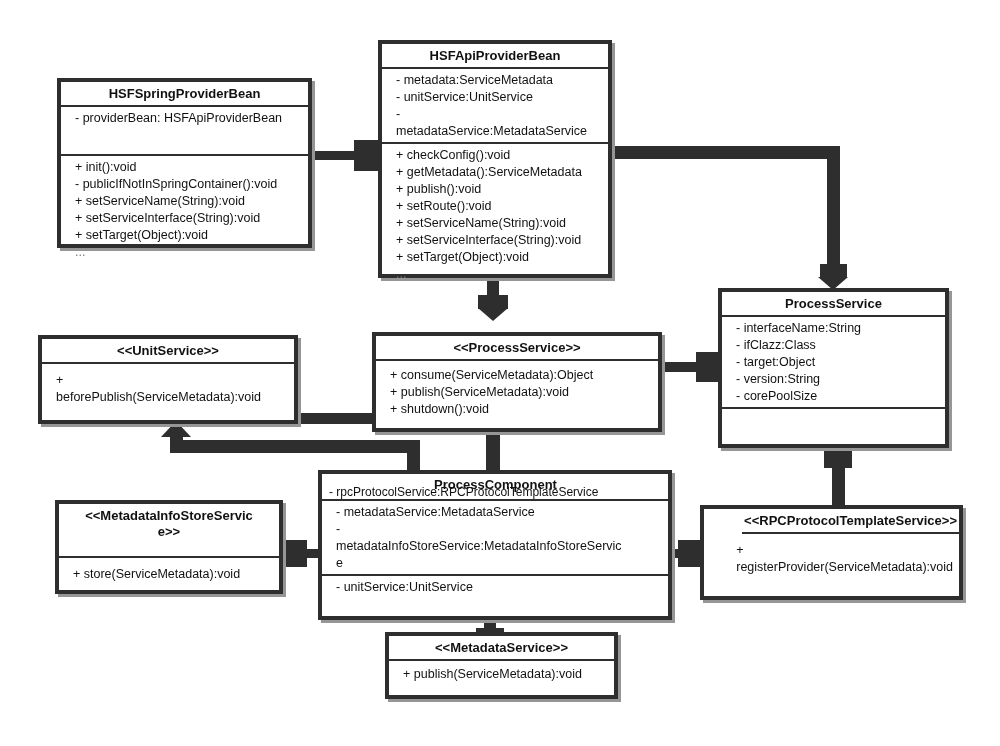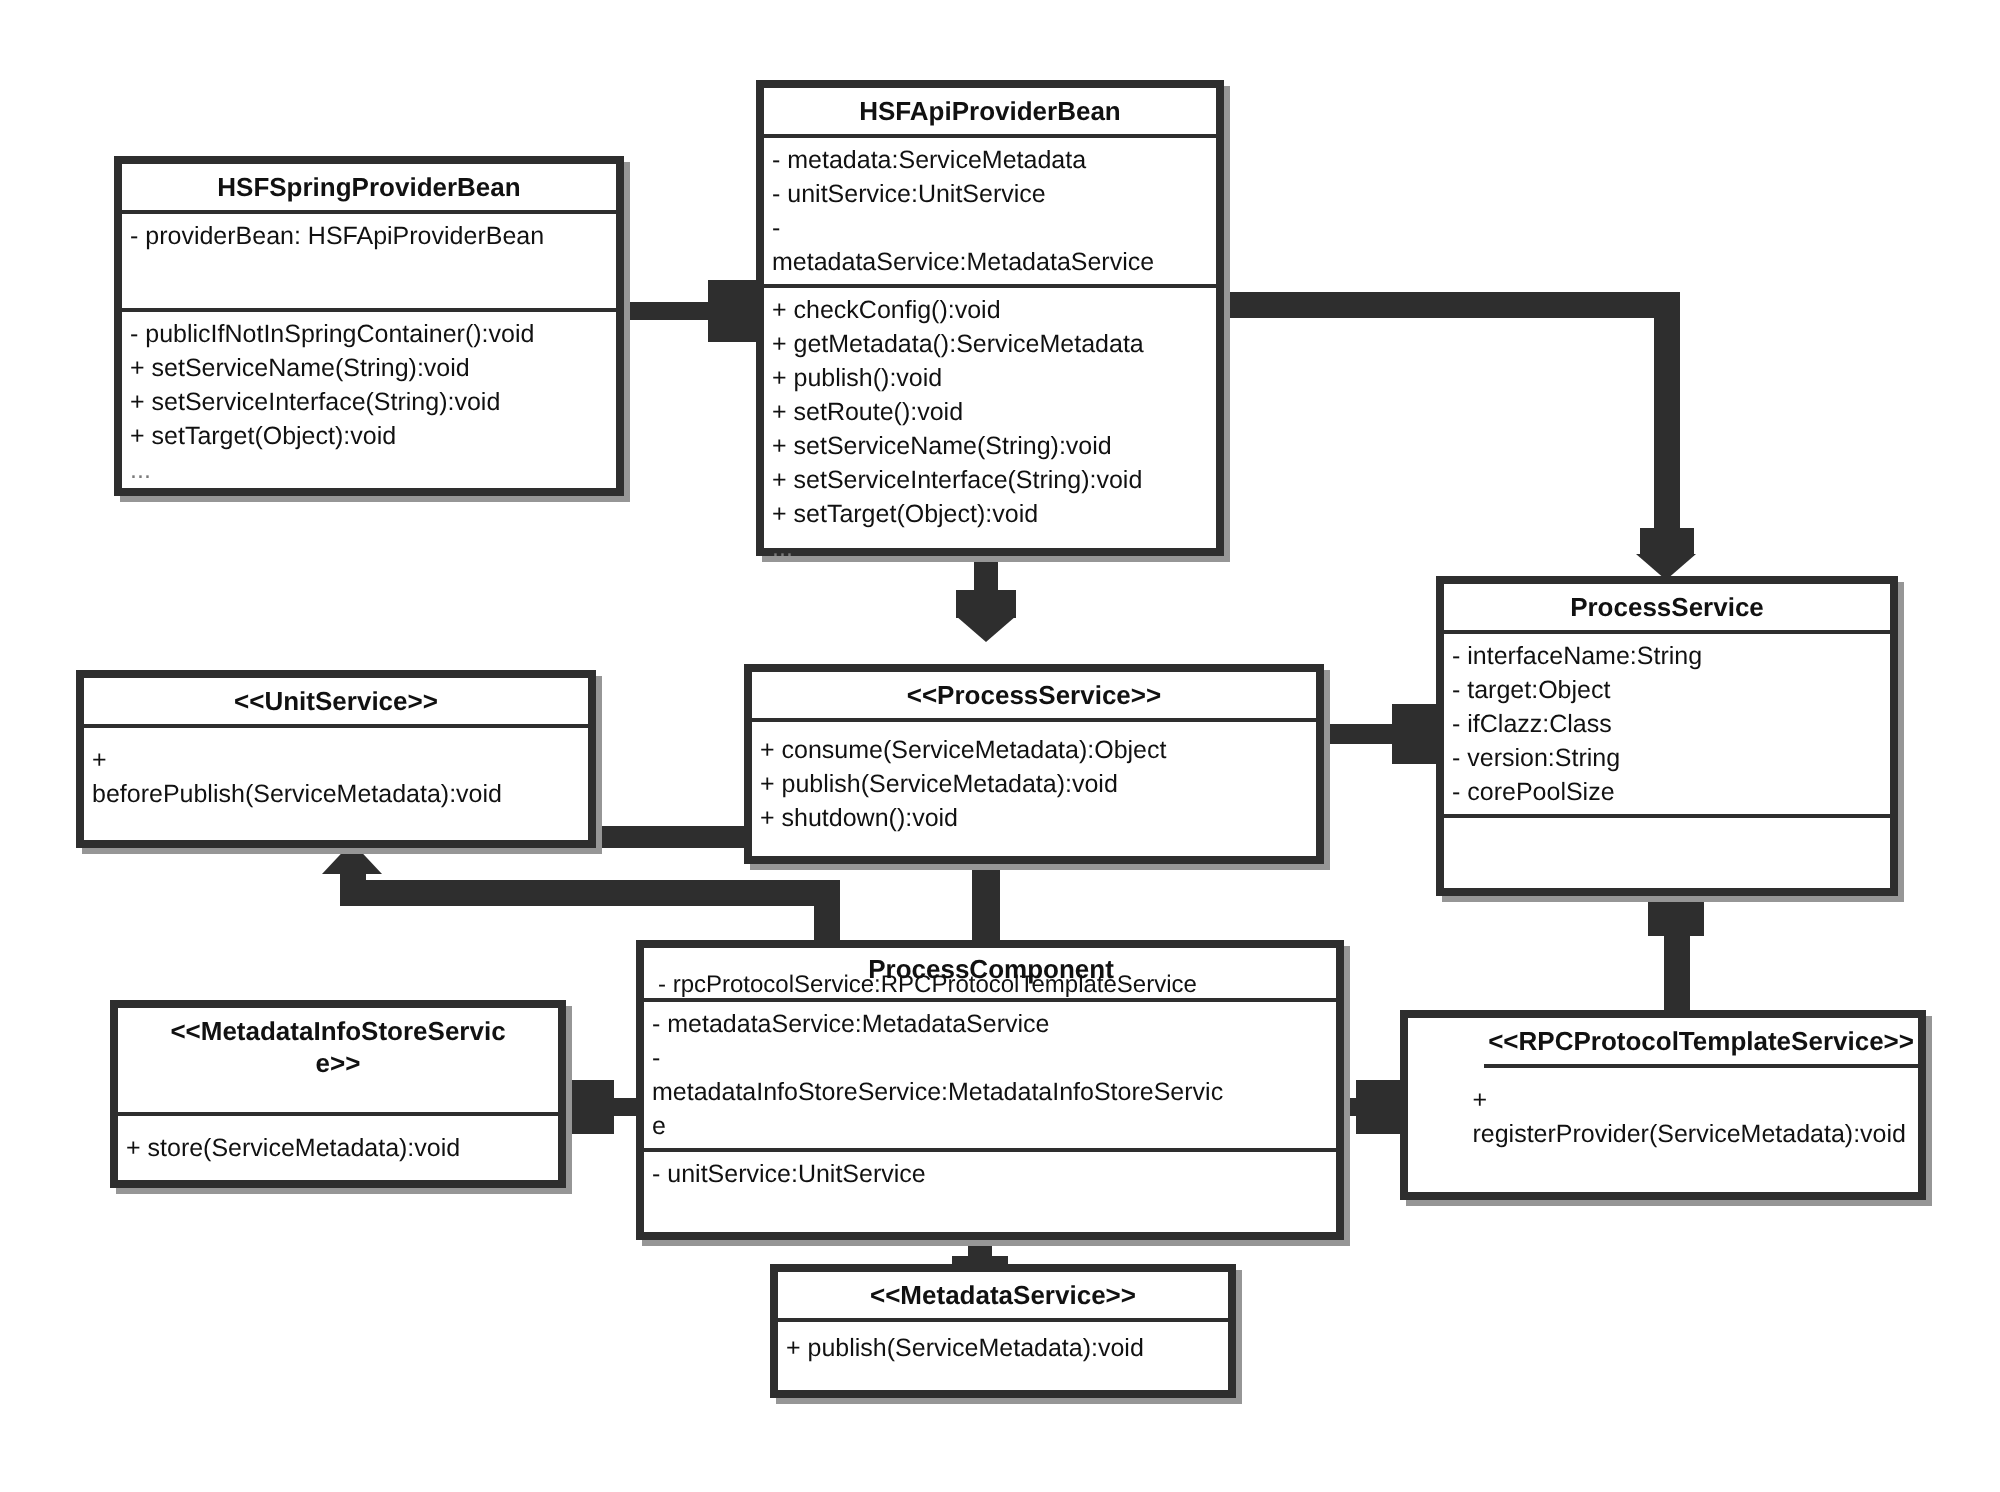--- a/index.html
+++ b/index.html
@@ -2,21 +2,21 @@
 <html><head>
 <meta charset="utf-8">
 <style>
   html,body{margin:0;padding:0;background:#ffffff;}
   .canvas{position:relative;width:1000px;height:746px;background:#fff;overflow:hidden;
           font-family:"Liberation Sans","DejaVu Sans",sans-serif;color:#111;}
   .uml-class{position:absolute;background:#fff;border:4px solid #2e2e2e;box-sizing:border-box;
              box-shadow:3px 3px 0 #969696;display:flex;flex-direction:column;}
   .uml-title{font-weight:bold;text-align:center;font-size:13px;padding:4px 2px 3px;
              border-bottom:2px solid #2e2e2e;line-height:16px;}
-  .comp{padding:3px 6px 2px 4px;font-size:12.5px;line-height:17px;}
+  .comp{padding:3px 6px 2px 14px;font-size:12.5px;line-height:17px;}
   .comp.sep{border-top:2px solid #2e2e2e;}
   .comp.grow{flex:1;}
   .line{white-space:nowrap;overflow:hidden;}
   .muted{color:#7a7a7a;}
   .pc-head{border-bottom:2px solid #2e2e2e;padding:3px 6px 0 7px;}
   .pc-head .uml-title-text{font-weight:bold;text-align:center;font-size:13px;line-height:15px;}
   .pc-head .line{margin-top:-7px;font-size:12px;}
   .conn{position:absolute;background:#2e2e2e;}
   .blk{position:absolute;background:#2e2e2e;}
   .tri{position:absolute;width:0;height:0;}
@@ -67,20 +67,21 @@
   <div class="conn" style="left:484px;top:618px;width:12px;height:30px;"></div>
   <div class="blk" style="left:476px;top:628px;width:28px;height:15px;"></div>
   <div class="tri tri-down" style="left:475px;top:642px;"></div>
 
   <div class="uml-class" style="left:57px;top:78px;width:255px;height:170px;">
     <div class="uml-title">HSFSpringProviderBean</div>
     <div class="comp" style="min-height:42px;">
       <div class="line">- providerBean: HSFApiProviderBean</div>
     </div>
     <div class="comp sep grow">
+      <div class="line">+ init():void</div>
       <div class="line">- publicIfNotInSpringContainer():void</div>
       <div class="line">+ setServiceName(String):void</div>
       <div class="line">+ setServiceInterface(String):void</div>
       <div class="line">+ setTarget(Object):void</div>
       <div class="line muted">...</div>
     </div>
   </div>
 
   <div class="uml-class" style="left:378px;top:40px;width:234px;height:238px;">
     <div class="uml-title">HSFApiProviderBean</div>
@@ -99,22 +100,22 @@
       <div class="line">+ setServiceInterface(String):void</div>
       <div class="line">+ setTarget(Object):void</div>
       <div class="line muted">...</div>
     </div>
   </div>
 
   <div class="uml-class" style="left:718px;top:288px;width:231px;height:160px;">
     <div class="uml-title">ProcessService</div>
     <div class="comp">
       <div class="line">- interfaceName:String</div>
+      <div class="line">- ifClazz:Class</div>
       <div class="line">- target:Object</div>
-      <div class="line">- ifClazz:Class</div>
       <div class="line">- version:String</div>
       <div class="line">- corePoolSize</div>
     </div>
     <div class="comp sep grow"></div>
   </div>
 
   <div class="uml-class" style="left:372px;top:320px;width:290px;height:100px;margin-top:12px;">
     <div class="uml-title">&lt;&lt;ProcessService&gt;&gt;</div>
     <div class="comp grow" style="padding-top:6px;">
       <div class="line">+ consume(ServiceMetadata):Object</div>

